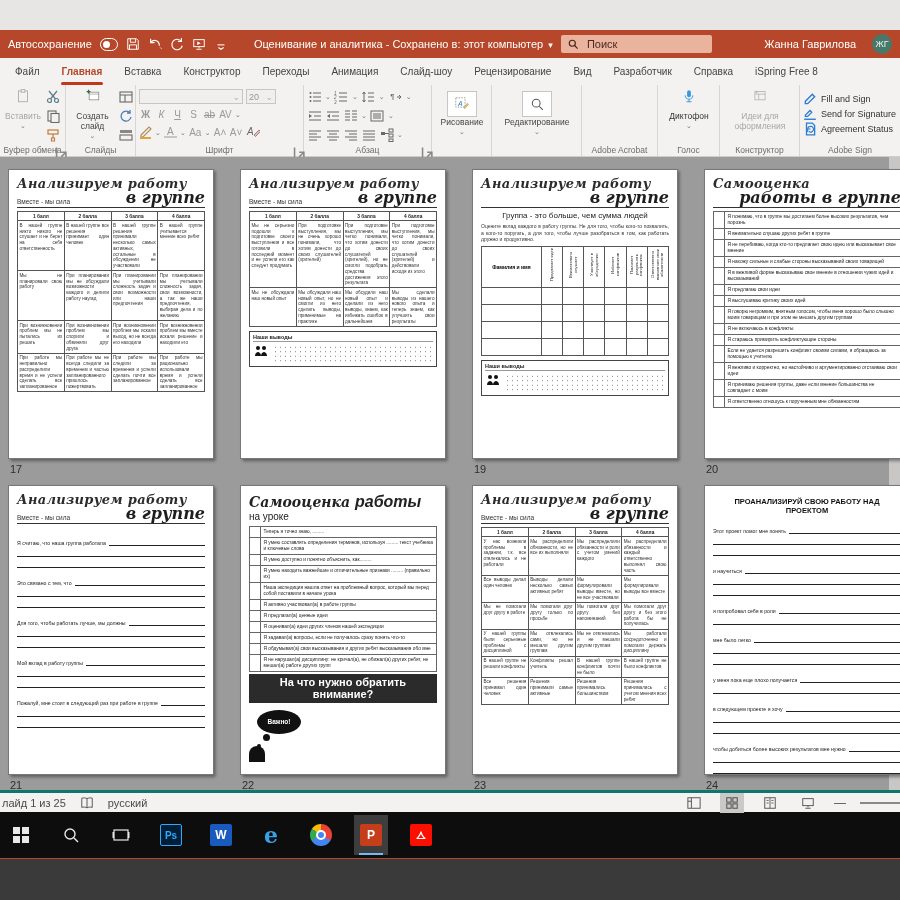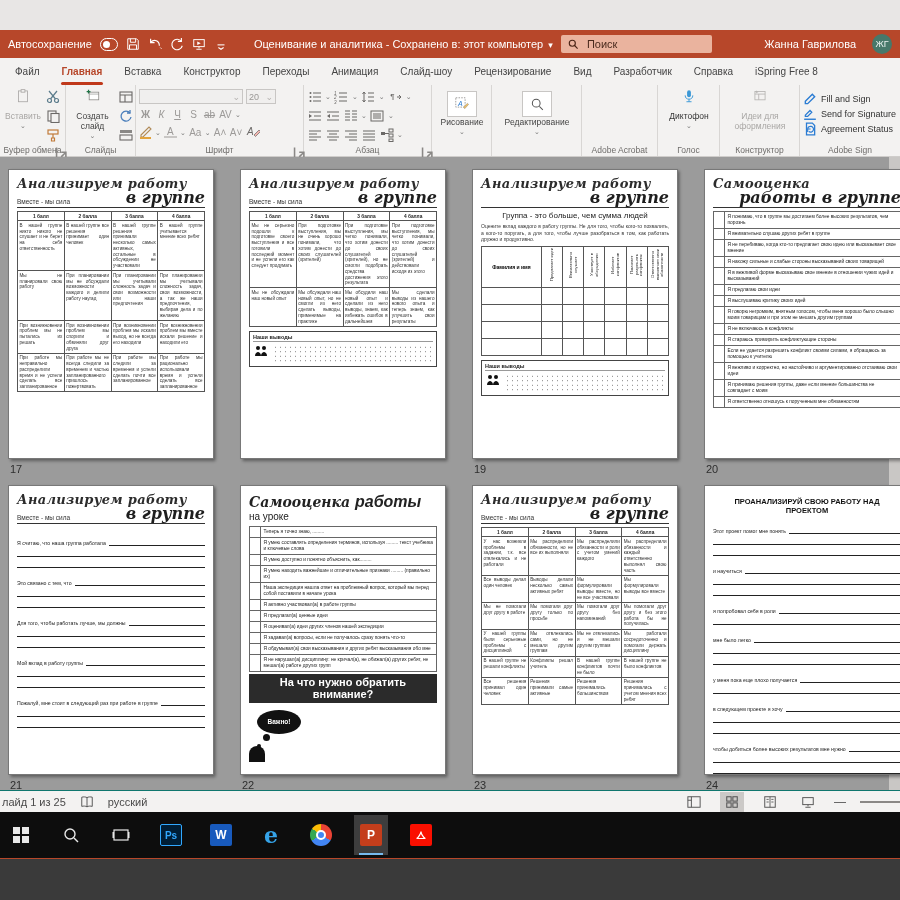--- a/index.html
+++ b/index.html
@@ -93,21 +93,21 @@
   .cloud{position:absolute;left:8px;top:4px;width:44px;height:24px;background:#111;border-radius:50%;color:#fff;font-size:6.5px;font-weight:bold;display:flex;align-items:center;justify-content:center;}
   .cloud::after{content:"";position:absolute;left:6px;bottom:-7px;width:7px;height:7px;border-radius:50%;background:#111;}
   .cloud::before{content:"";position:absolute;left:0px;bottom:-14px;width:4px;height:4px;border-radius:50%;background:#111;}
   .head-sil{position:absolute;left:0px;bottom:0;width:16px;height:16px;background:#111;border-radius:50% 50% 0 0;}
   .bub-dots{flex:1;background-image:radial-gradient(#777 .5px,transparent .6px);background-size:5.5px 6px;margin:4px 0 2px 2px;}
   .proj-title{font-size:7.5px;font-weight:bold;text-align:center;color:#111;margin:4px 0 8px;}
   .ck22-t1{font-family:"DejaVu Serif",serif;font-style:italic;font-weight:bold;font-size:14px;color:#222;}
   .ck22-t1 b{font-size:16px;}
   .ck22-t2{font-size:10px;color:#222;margin:0 0 4px;}
   
-  .statusbar{height:22px;background:#f3f2f1;border-top:1px solid #0f766e;display:flex;align-items:center;font-size:11px;color:#4a4a4a;padding:0 0 0 2px;}
+  .statusbar{height:22px;background:#f3f2f1;border-top:3px solid #0f766e;display:flex;align-items:center;font-size:11px;color:#4a4a4a;padding:0 0 0 2px;}
   .sb-item{margin-right:14px;display:flex;align-items:center;gap:4px;white-space:nowrap;}
   .sb-item svg{width:14px;height:14px;}
   .sb-right{margin-left:auto;display:flex;align-items:center;gap:14px;padding-right:0;}
   .viewbtn{width:24px;height:20px;display:flex;align-items:center;justify-content:center;}
   .viewbtn.active{background:#cbc9c7;}
   .viewbtn svg{width:14px;height:14px;}
   .zoom-minus{color:#555;font-size:12px;}
   .zoom-track{width:46px;height:2px;background:#8a8886;margin-right:-6px;}
   
   .taskbar{height:46px;background:#0d0d0d;display:flex;align-items:center;padding-left:4px;gap:16px;}

